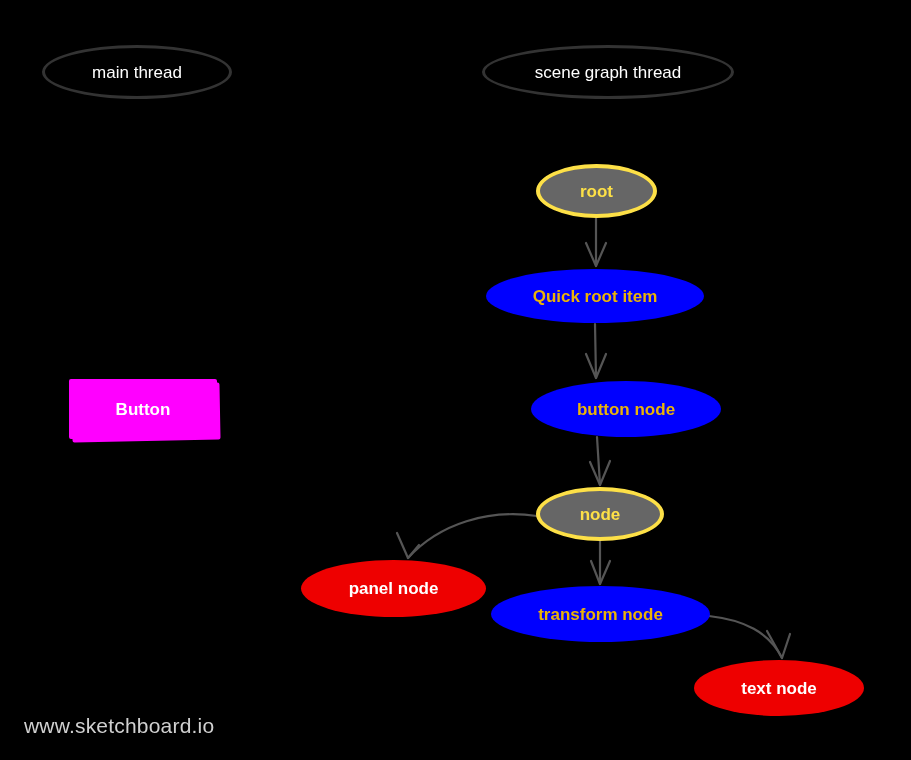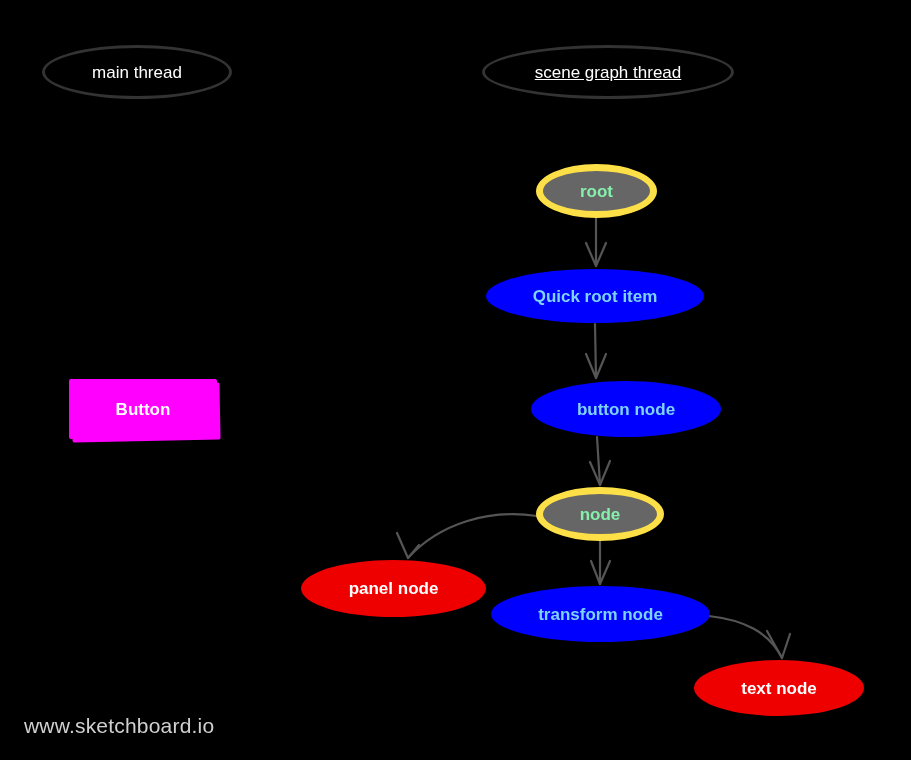--- a/index.html
+++ b/index.html
@@ -37,29 +37,29 @@
   }
   .lane {
     background: transparent;
     border: 3px solid #333333;
     color: #ffffff;
     font-size: 17px;
     font-weight: normal;
   }
   .gray-node {
     background: #666666;
-    border: 7px solid #fde047;
-    color: #86efac;
+    border: 4px solid #fde047;
+    color: #fde047;
     font-size: 17px;
     font-weight: bold;
   }
   .blue-node {
     background: #0000ff;
     border: none;
-    color: #7dd3fc;
+    color: #eab308;
     font-size: 17px;
     font-weight: bold;
   }
   .red-node {
     background: #ee0000;
     border: none;
     color: #ffffff;
     font-size: 17px;
     font-weight: bold;
   }
@@ -131,21 +131,21 @@
         <path d="M767,631 L782,658 L790,634"></path>
       </g>
 
     </g>
   </svg>
 
   <div class="node ellipse lane" style="left:42px; top:45px; width:190px; height:54px;">
     <span class="node-label">main thread</span>
   </div>
 
-  <div class="node ellipse lane" style="left:482px; top:45px; width:252px; height:54px;text-decoration:underline;">
+  <div class="node ellipse lane" style="left:482px; top:45px; width:252px; height:54px;">
     <span class="node-label">scene graph thread</span>
   </div>
 
   <div class="node ellipse gray-node" style="left:536px; top:164px; width:121px; height:54px;">
     <span class="node-label">root</span>
   </div>
 
   <div class="node ellipse blue-node" style="left:486px; top:269px; width:218px; height:54px;">
     <span class="node-label">Quick root item</span>
   </div>

